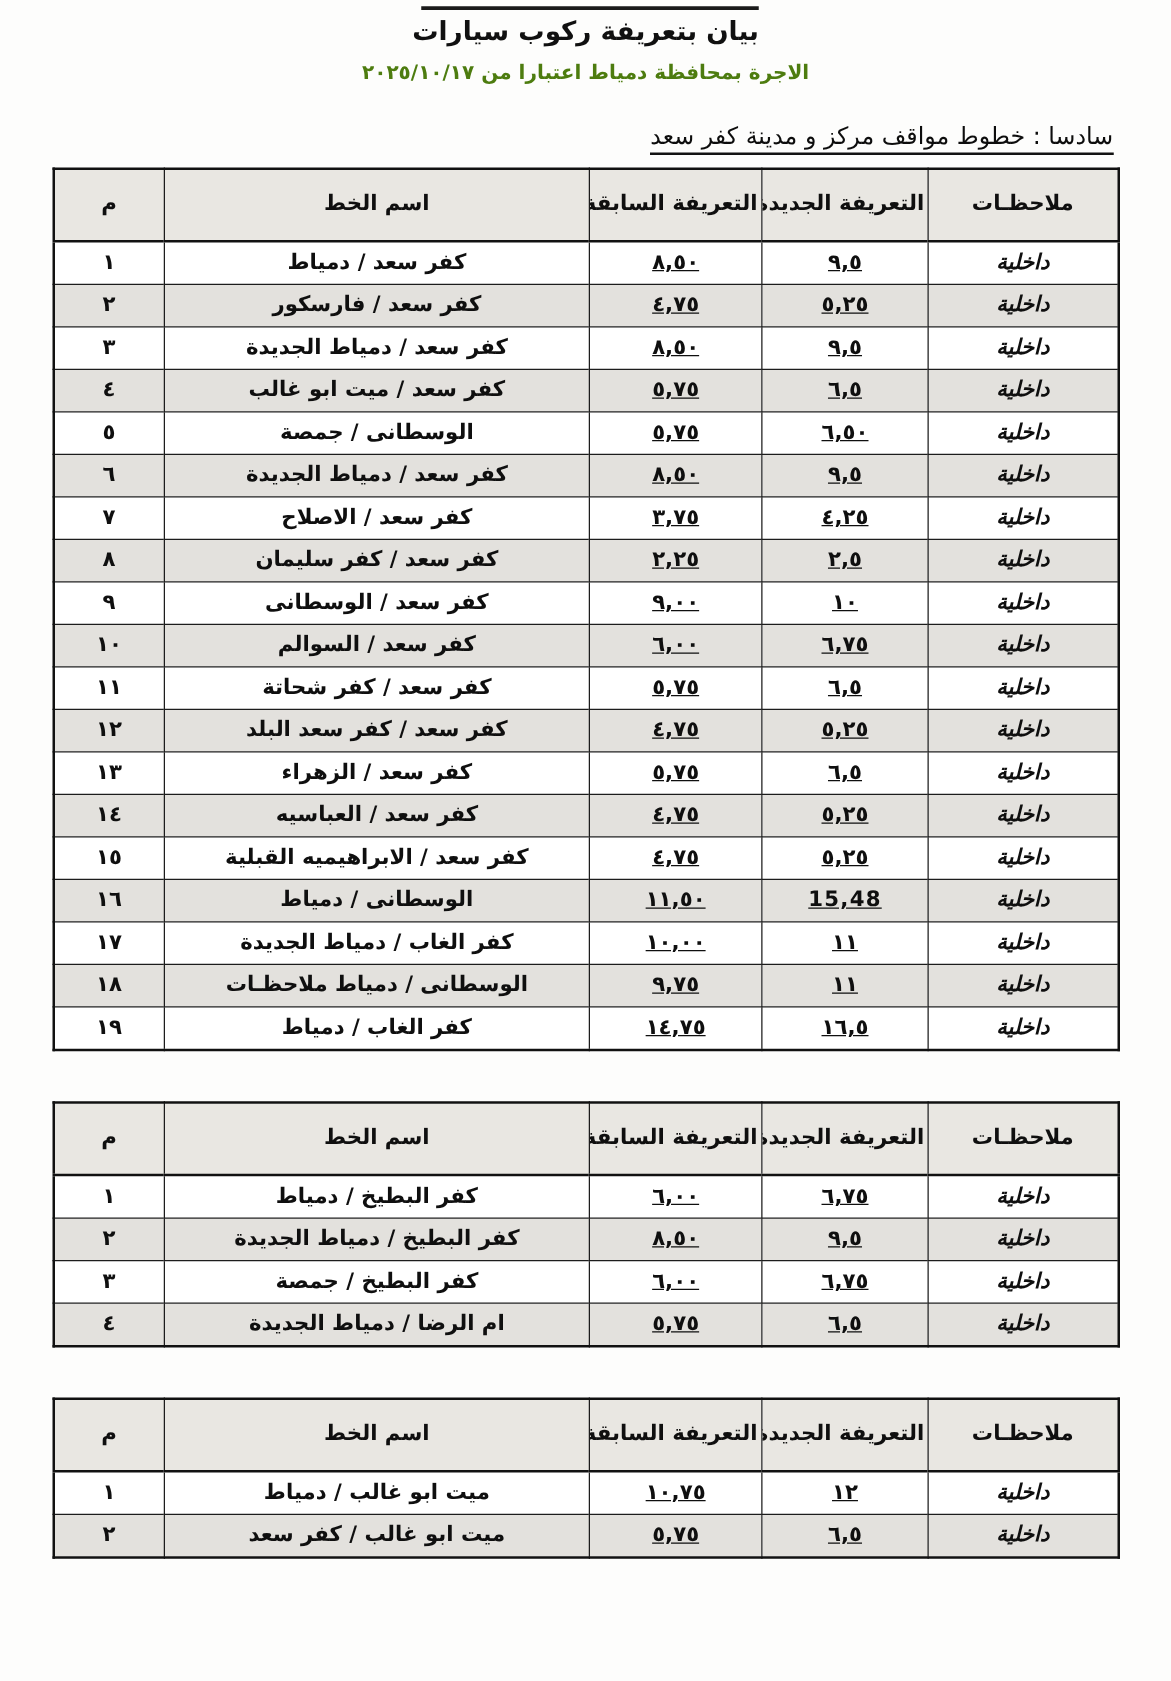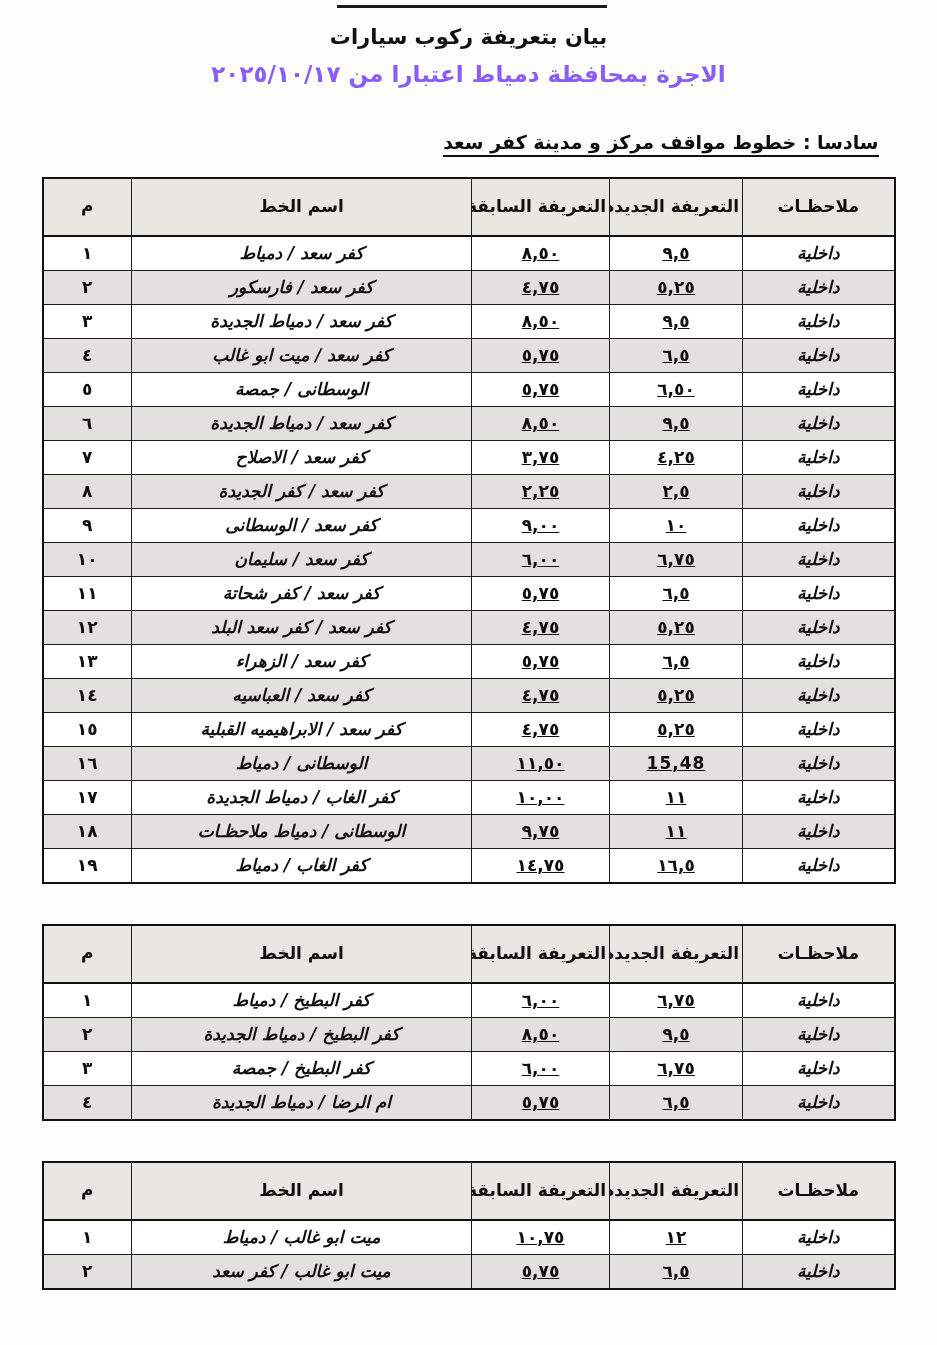--- a/index.html
+++ b/index.html
@@ -37,42 +37,42 @@
     background: #1a1a1a;
   }
 
   
   .doc-title {
     text-align: center;
     font-size: 21px;
     font-weight: bold;
     letter-spacing: 0.3px;
     margin: 0;
-    padding-top: 24px;
+    padding-top: 12px;
     line-height: 1.25;
     color: #101010;
   }
   .doc-subtitle {
     text-align: center;
-    font-size: 23px;
+    font-size: 16px;
     font-weight: bold;
     margin: 0;
     padding-top: 10px;
     line-height: 1.25;
-    color: #8b5cf6;
+    color: #4d7c0f;
   }
 
   
   .section-heading {
     font-size: 19px;
-    font-weight: bold;
+    font-weight: normal;
     color: #0d0d0d;
     text-align: right;
     padding: 0 0 4px 0;
-    margin: 16px;
+    margin: 4px;
   }
   .section-heading span.txt {
     border-bottom: 2.5px solid #121212;
     padding-bottom: 2px;
     display: inline-block;
   }
 
   .section-block { padding: 0 0 0 0; }
   .heading-wrap {
     width: 852px;
@@ -122,21 +122,20 @@
   table.fare-table tbody tr:nth-child(even) td {
     background: #e3e1dd;
   }
   table.fare-table tbody tr:nth-child(odd) td {
     background: #ffffff;
   }
 
   td.cell-line {
     font-size: 17px;
     letter-spacing: 0px;
-    font-style: italic;
   }
   td.cell-idx {
     font-size: 17px;
   }
   td.cell-fare { font-size: 17.5px; letter-spacing: 1px; text-decoration: underline; }
   td.cell-notes { font-size: 17px; font-style: italic; }
 
   .gap-lg { height: 34px; }
   .gap-md { height: 26px; }
 </style>
@@ -220,35 +219,35 @@
               <td class="cell-notes">داخلية</td>
               <td class="cell-fare">٤,٢٥</td>
               <td class="cell-fare">٣,٧٥</td>
               <td class="cell-line">كفر سعد / الاصلاح</td>
               <td class="cell-idx">٧</td>
             </tr>
             <tr>
               <td class="cell-notes">داخلية</td>
               <td class="cell-fare">٢,٥</td>
               <td class="cell-fare">٢,٢٥</td>
-              <td class="cell-line">كفر سعد / كفر الجديدة</td>
+              <td class="cell-line">كفر سعد / كفر سليمان</td>
               <td class="cell-idx">٨</td>
             </tr>
             <tr>
               <td class="cell-notes">داخلية</td>
               <td class="cell-fare">١٠</td>
               <td class="cell-fare">٩,٠٠</td>
               <td class="cell-line">كفر سعد / الوسطانى</td>
               <td class="cell-idx">٩</td>
             </tr>
             <tr>
               <td class="cell-notes">داخلية</td>
               <td class="cell-fare">٦,٧٥</td>
               <td class="cell-fare">٦,٠٠</td>
-              <td class="cell-line">كفر سعد / سليمان</td>
+              <td class="cell-line">كفر سعد / السوالم</td>
               <td class="cell-idx">١٠</td>
             </tr>
             <tr>
               <td class="cell-notes">داخلية</td>
               <td class="cell-fare">٦,٥</td>
               <td class="cell-fare">٥,٧٥</td>
               <td class="cell-line">كفر سعد / كفر شحاتة</td>
               <td class="cell-idx">١١</td>
             </tr>
             <tr>

